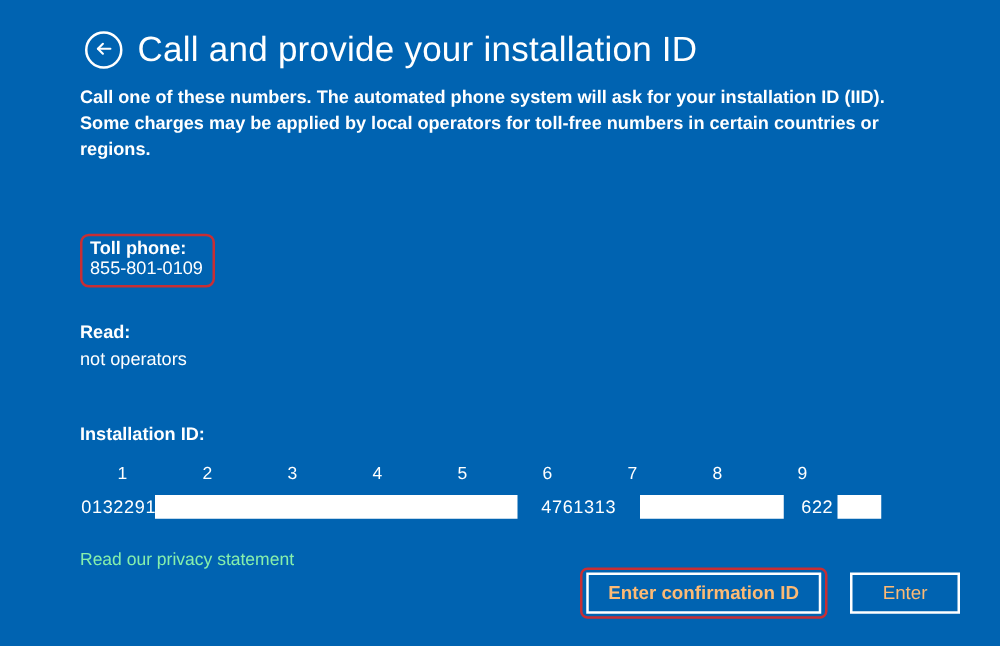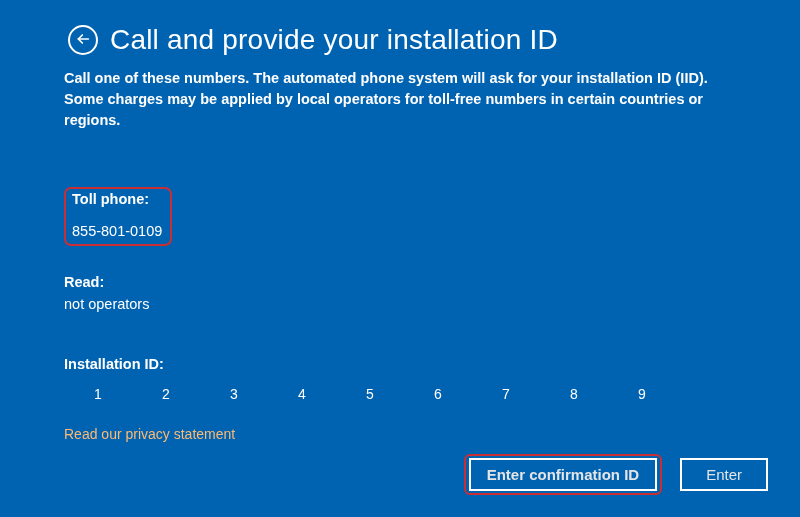--- a/index.html
+++ b/index.html
@@ -79,33 +79,33 @@
     }
     .blank {
       background: #ffffff;
       height: 19px;
       display: inline-block;
     }
     .privacy {
       margin-top: 24px;
       font-size: 14px;
     }
-    .privacy a { color: #fdba74; text-decoration: none; }
+    .privacy a { color: #86efac; text-decoration: none; }
     .footer {
       position: absolute;
       bottom: 22px;
       right: 32px;
       display: flex;
       align-items: center;
       gap: 18px;
     }
     .btn {
       border: 2px solid #ffffff;
       background: transparent;
-      color: #e5e5e5;
+      color: #fdba74;
       font-size: 15px;
       font-family: inherit;
       padding: 6px 24px;
       cursor: pointer;
     }
     .primary-wrap {
       border: 2px solid #c82e34;
       border-radius: 6px;
       padding: 2px 3px;
     }
@@ -128,21 +128,21 @@
   </div>
   <div class="title">Call and provide your installation ID</div>
 </div>
 
 <div class="content">
   <p class="instr">Call one of these numbers. The automated phone system will ask for your installation ID (IID). Some charges may be applied by local operators for toll-free numbers in certain countries or regions.</p>
 
   <div class="section">
     <div class="highlight-box">
       <div class="label-bold">Toll phone:</div>
-      <div class="value" style="margin-top:16px">855-801-0109</div>
+      <div class="value" style="margin-top:0">855-801-0109</div>
     </div>
 
     <div class="toll">
       <div class="label-bold">Read:</div>
       <div class="value">not operators</div>
     </div>
 
     <div class="install-block">
       <div class="label-bold">Installation ID:</div>
 
@@ -151,20 +151,28 @@
         <div class="col">2</div>
         <div class="col">3</div>
         <div class="col">4</div>
         <div class="col">5</div>
         <div class="col">6</div>
         <div class="col">7</div>
         <div class="col">8</div>
         <div class="col">9</div>
       </div>
 
+      <div class="id-row">
+        <span class="id-seg" style="width:60px; padding-left:1px;">0132291</span>
+        <span class="blank" style="width:290px"></span>
+        <span class="id-seg" style="padding:0 19px 0 19px;">4761313</span>
+        <span class="blank" style="width:115px"></span>
+        <span class="id-seg" style="padding:0 3px 0 14px;">622</span>
+        <span class="blank" style="width:35px"></span>
+      </div>
     </div>
 
     <div class="privacy">
       <a href="#">Read our privacy statement</a>
     </div>
   </div>
 </div>
 
 <div class="footer">
   <div class="primary-wrap">

